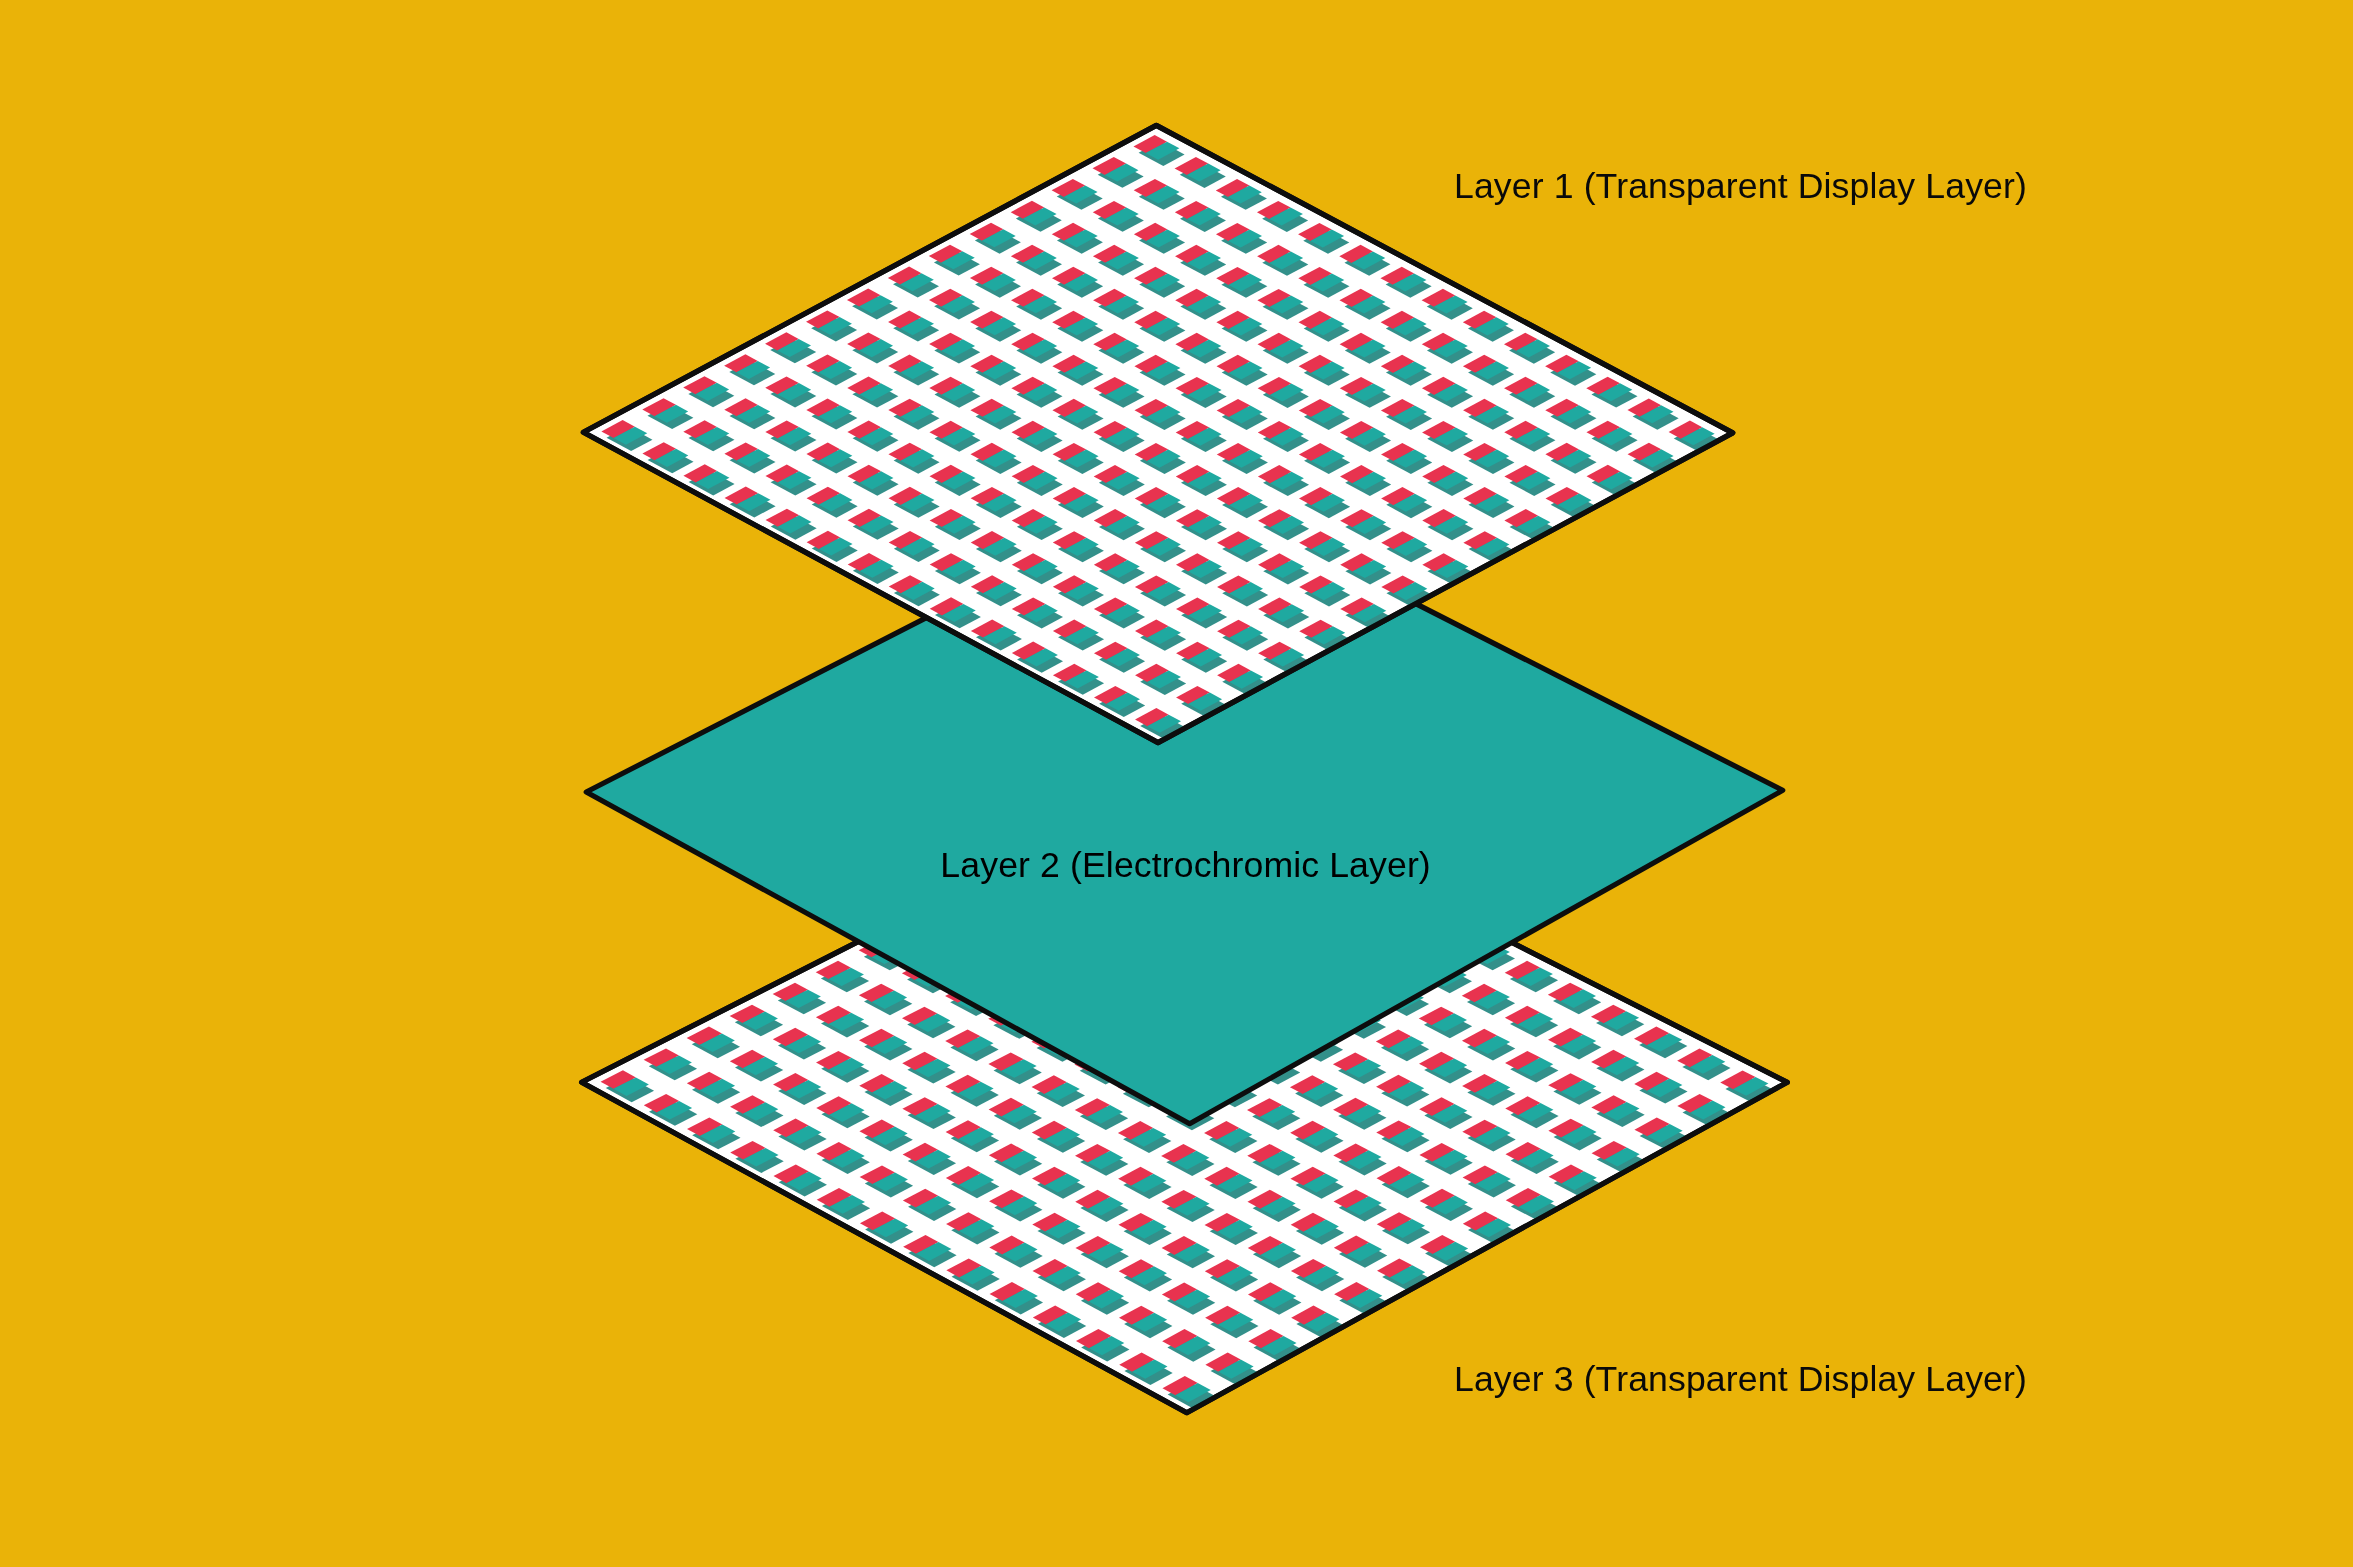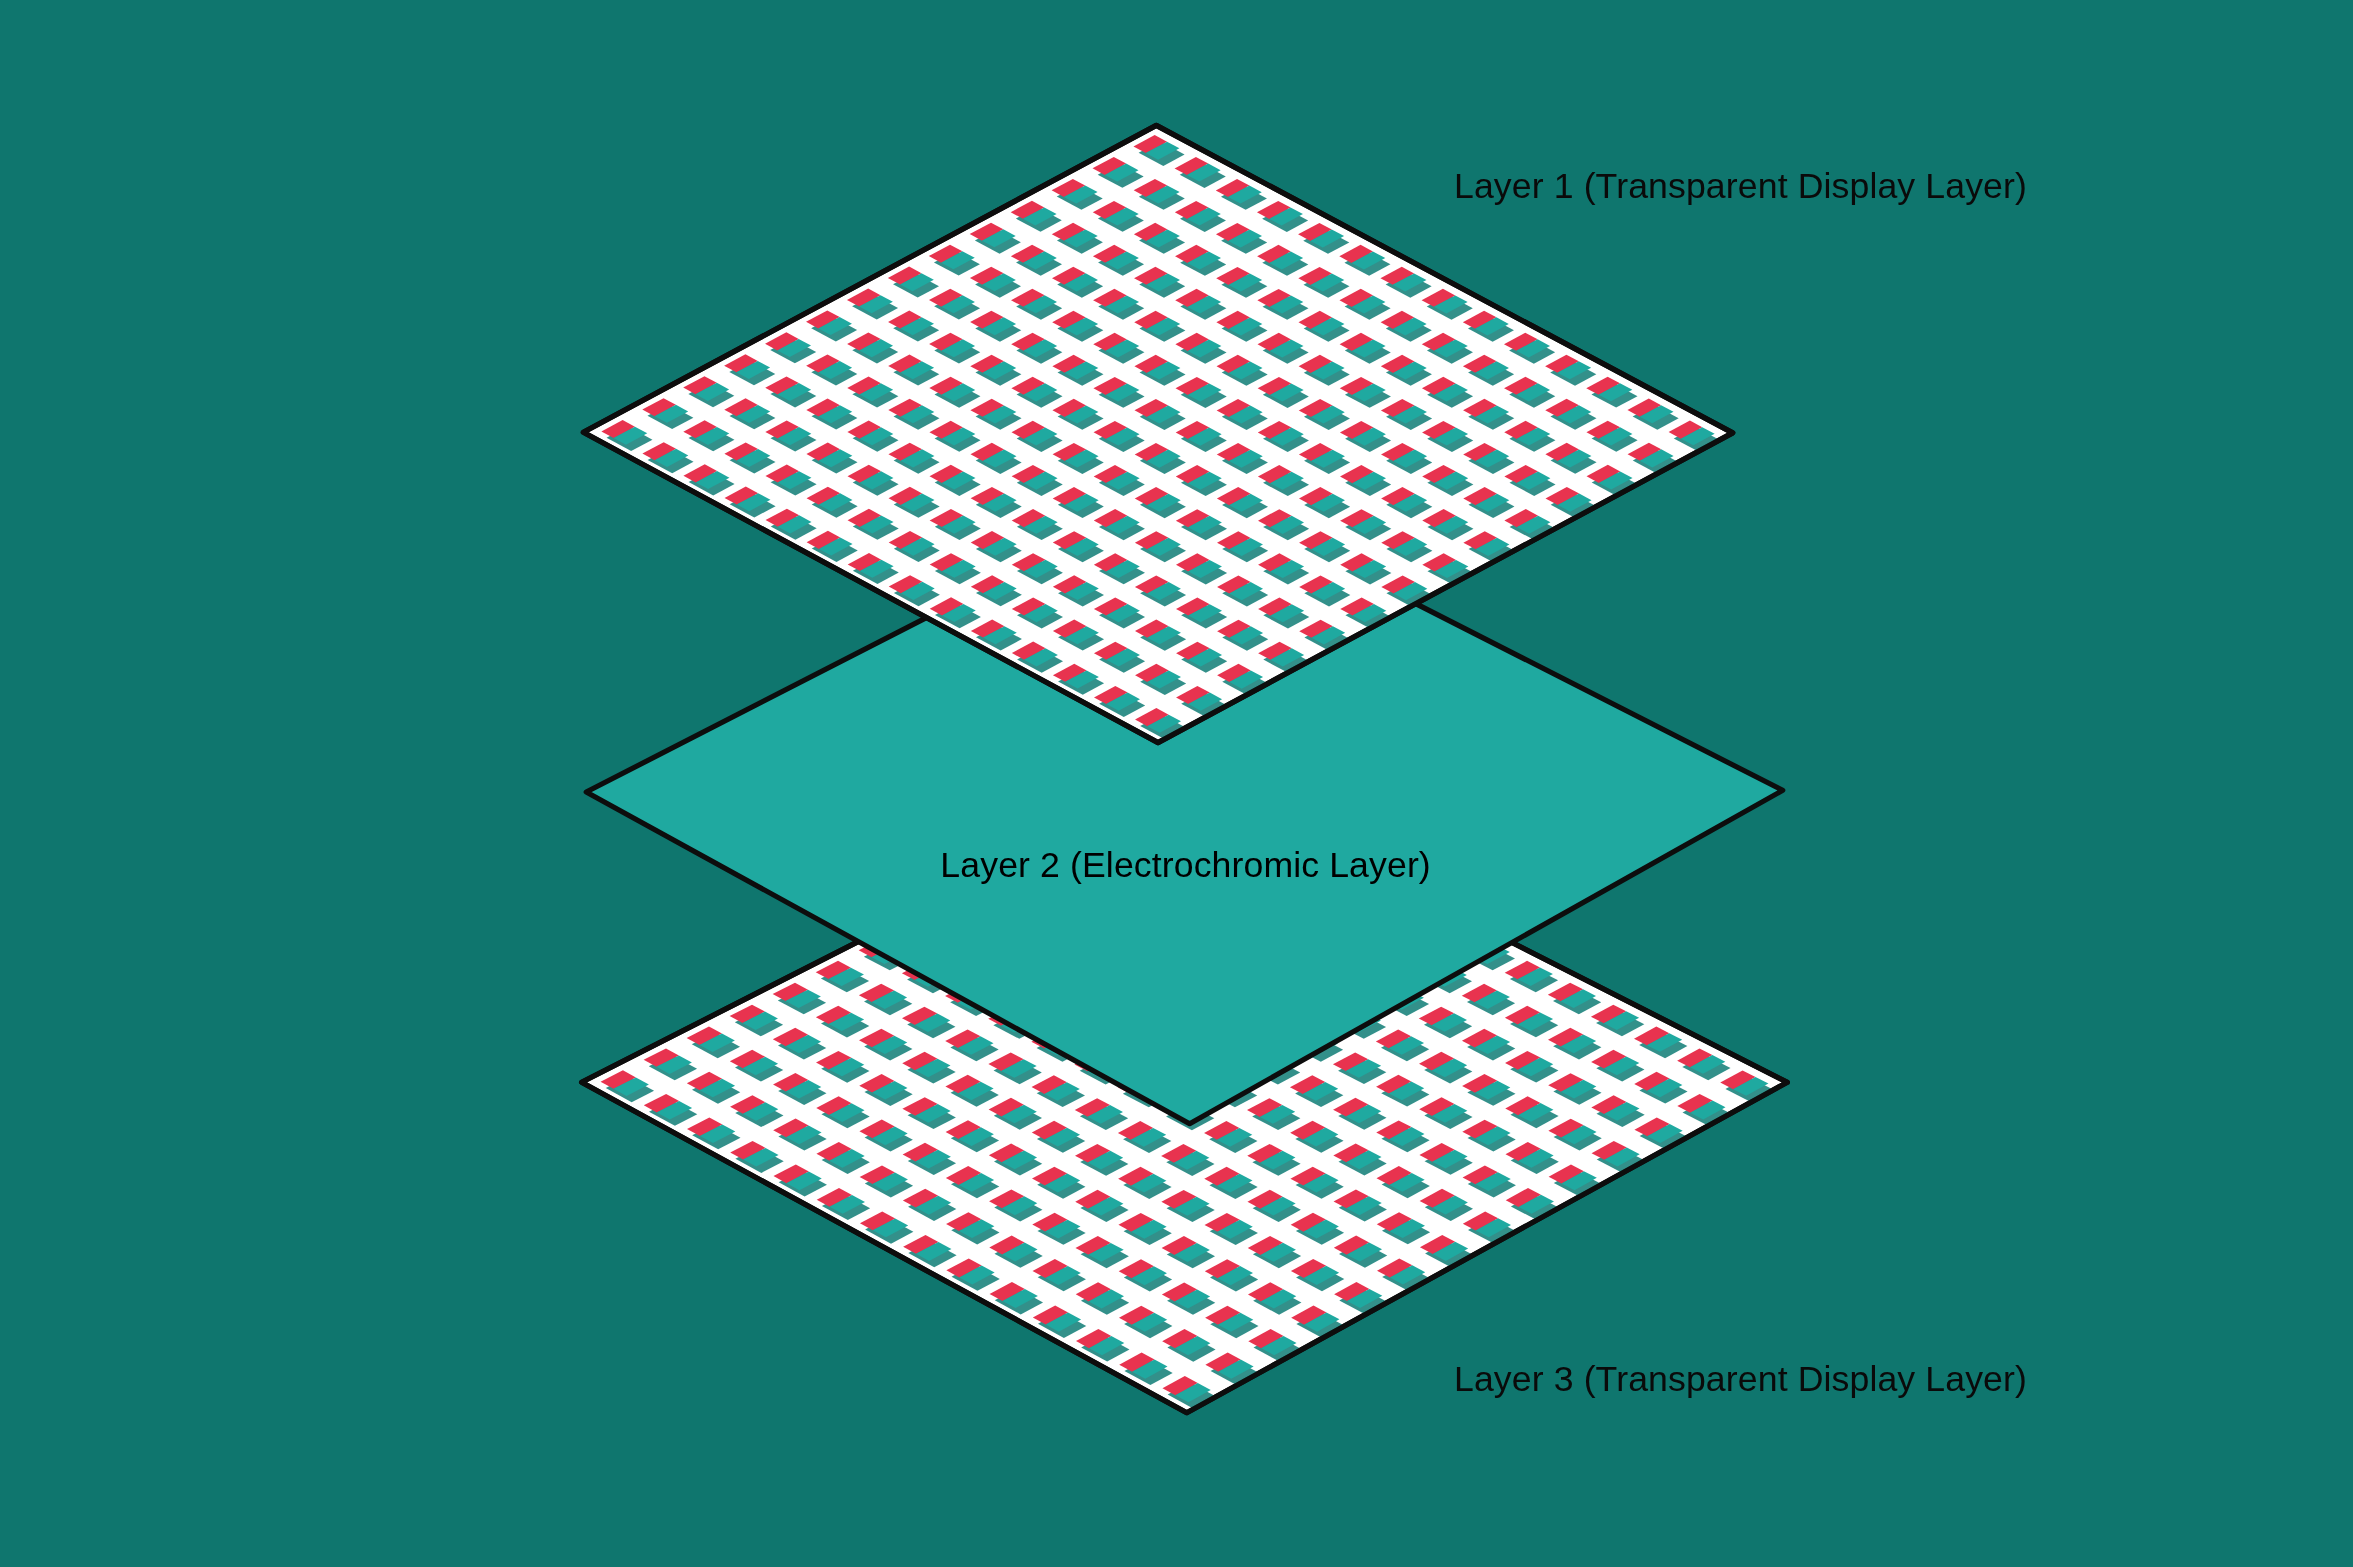--- a/index.html
+++ b/index.html
@@ -33,21 +33,21 @@
     fill: #0a0a0a;
     letter-spacing: 0.2px;
   }
   .label-l2 {
     fill: #000000;
   }
 </style>
 </head>
 <body>
 
-<div id="stage" style="background: #0f766e;">
+<div id="stage" style="background: #eab308;">
   <svg id="diagram-svg" viewBox="0 0 4096 2728">
     <defs>
       <clipPath id="clip-l1">
           <polygon id="clippoly-l1" points="2012,218 3015,753 2015,1292 1015,752"></polygon>
         </clipPath>
       <clipPath id="clip-l3">
           <polygon id="clippoly-l3" points="2060,1350 3110,1883 2065,2458 1012,1883"></polygon>
         </clipPath>
       <clipPath id="clip-l1-on-l2">
           <polygon id="clippoly-l1ol2" points=""></polygon>

